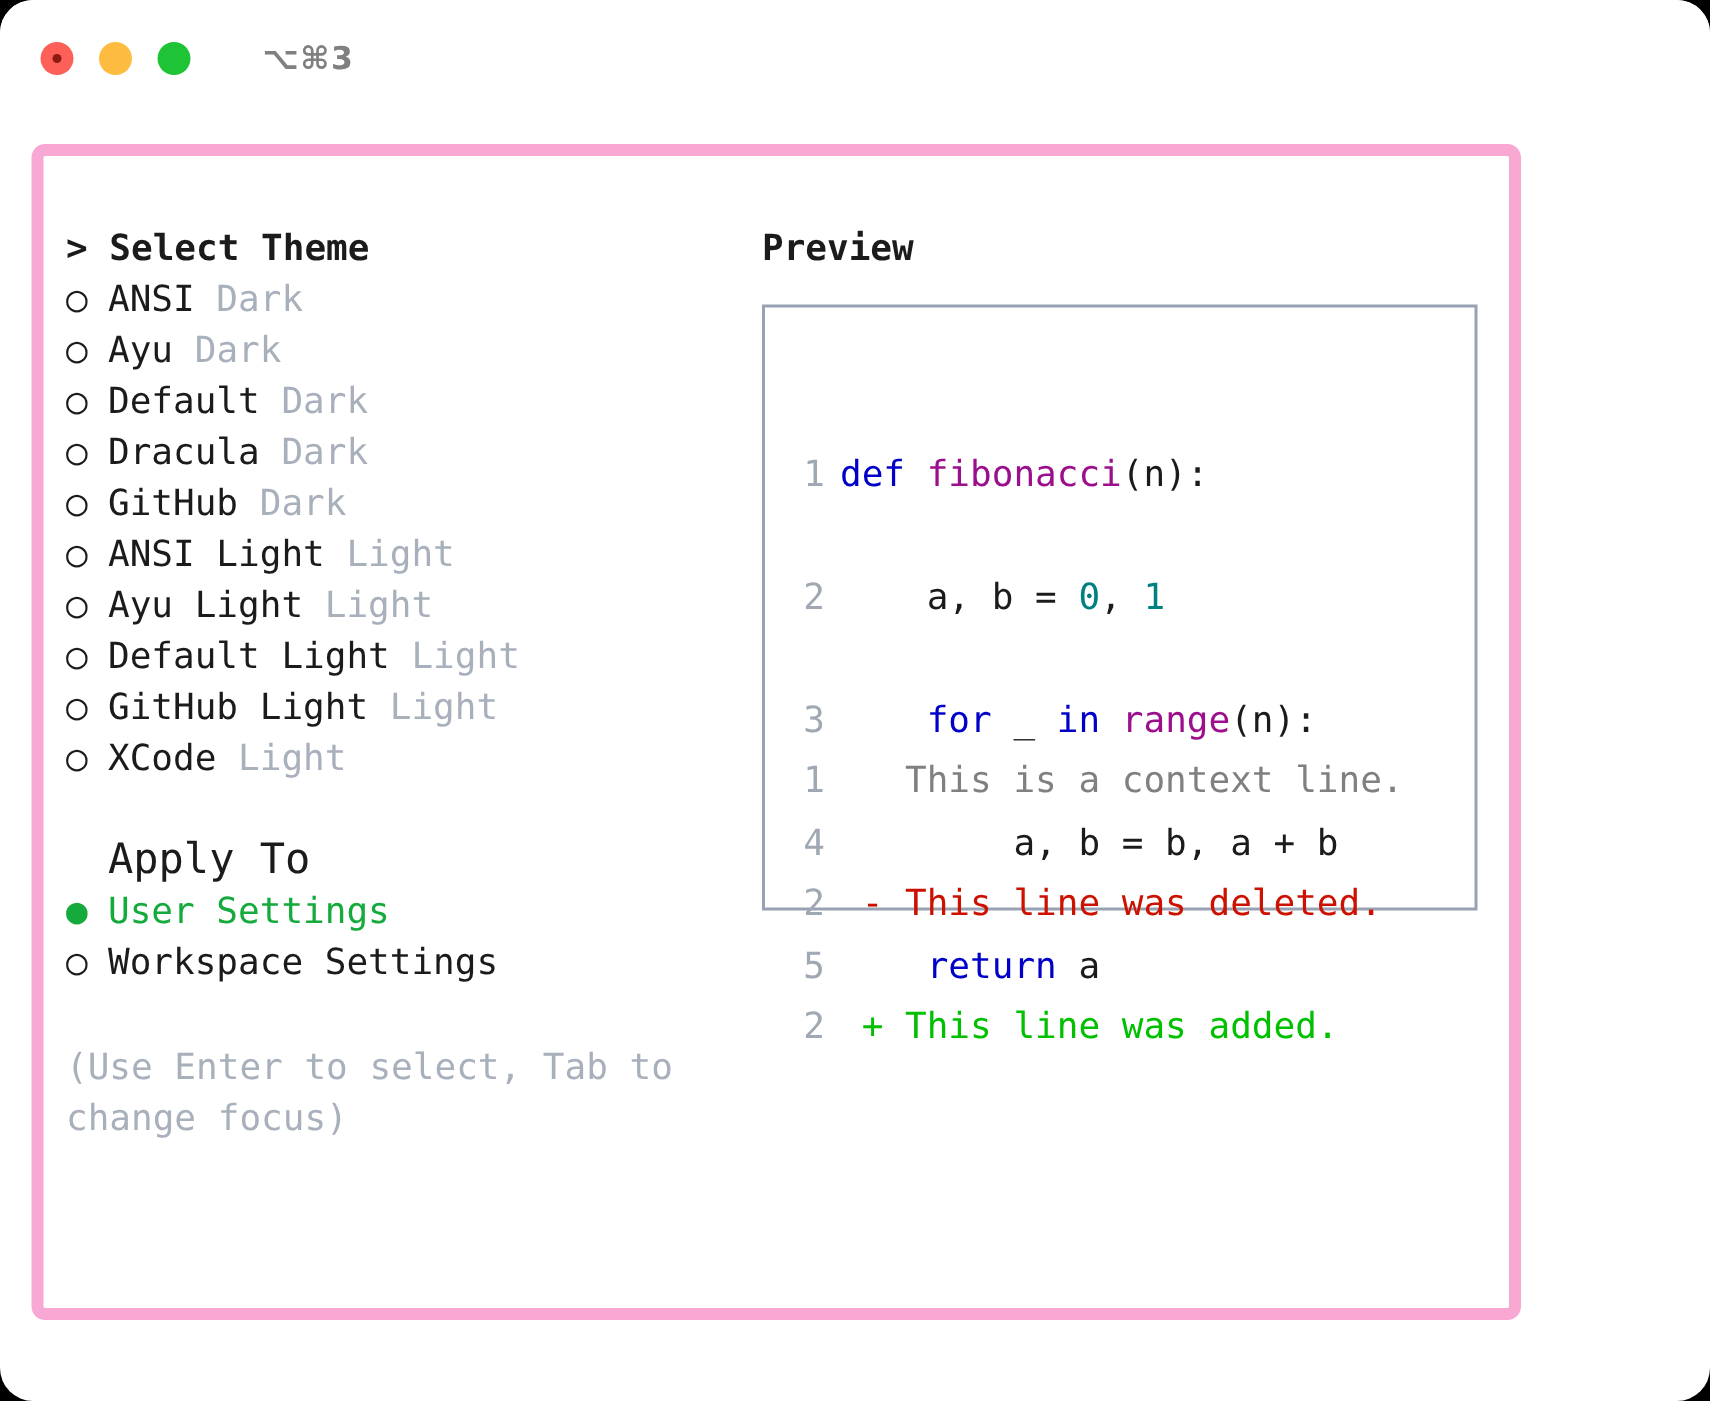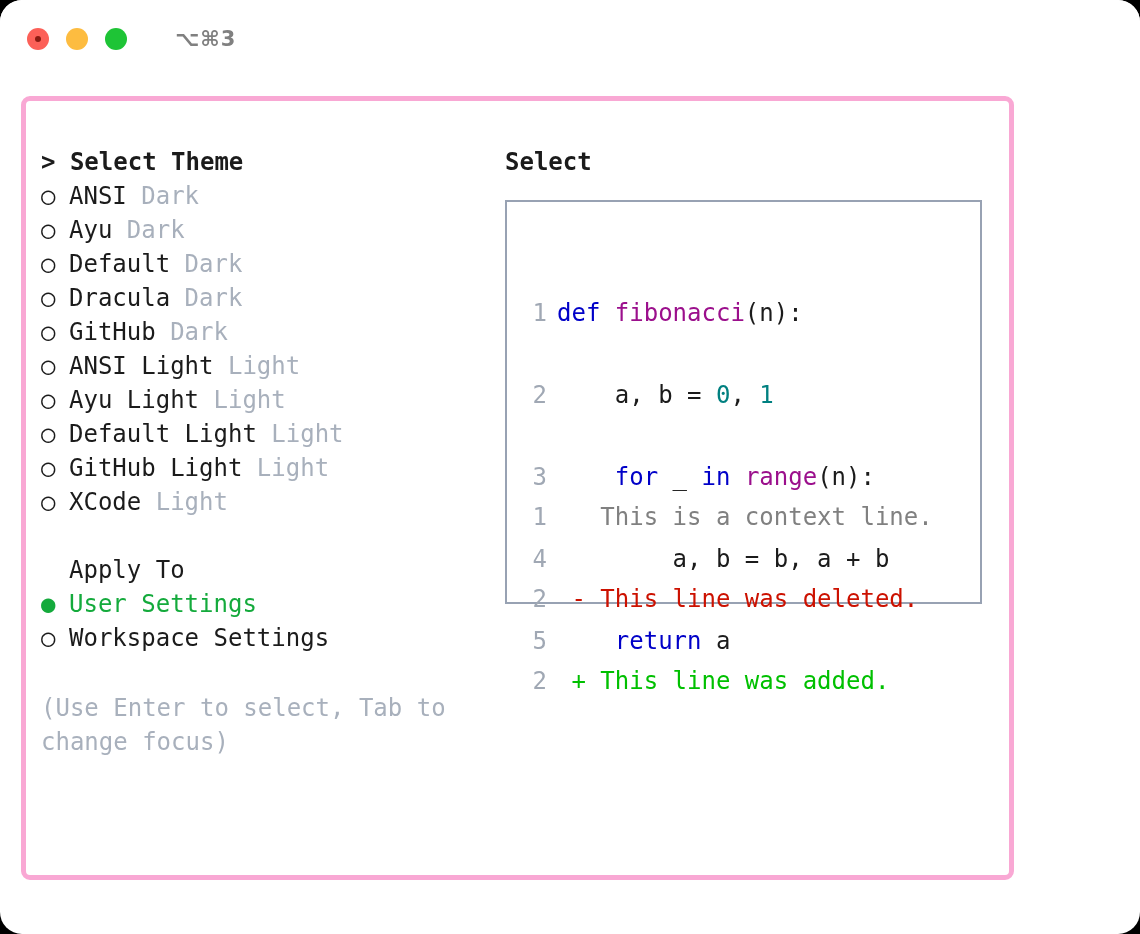--- a/index.html
+++ b/index.html
@@ -57,21 +57,21 @@
     font-size: 21px;
     font-weight: 700;
     color: #808080;
     letter-spacing: 1px;
   }
   
   .card {
     position: absolute;
     left: 21px; top: 96px;
     width: 993px; height: 784px;
-    border: 5px solid #f9a8d4;
+    border: 8px solid #f9a8d4;
     border-radius: 9px;
     background: #ffffff;
     box-sizing: border-box;
   }
   .panes {
     position: absolute;
     left: 0; top: 0;
     width: 100%; height: 100%;
   }
   
@@ -81,21 +81,21 @@
     width: 440px;
   }
   .heading {
     font-size: 24px;
     font-weight: 700;
     color: #1b1b1b;
     line-height: 34px;
     white-space: pre;
   }
   .section-heading {
-    font-size: 24px;
+    font-size: 28px;
     font-weight: 400;
     color: #1b1b1b;
     line-height: 34px;
     padding-left: 28px;
     white-space: pre;
   }
   .opt-row {
     font-size: 24px;
     line-height: 34px;
     color: #1b1b1b;
@@ -208,21 +208,21 @@
         <div id="apply-list">
             <div class="opt-row selected"><span class="marker">●</span><span class="opt-label">User Settings</span></div>
             <div class="opt-row"><span class="marker">○</span><span class="opt-label">Workspace Settings</span></div>
           </div>
 
         <div class="help">(Use Enter to select, Tab to
 change focus)</div>
       </div>
 
       <div class="right-pane">
-        <div class="preview-title">Select</div>
+        <div class="preview-title">Preview</div>
         <div class="preview-box">
           <div class="code-area" id="code-area"><div class="code-line"><span class="ln">1</span><span class="kw">def </span><span class="fn">fibonacci</span><span class="plain">(n):</span></div><div class="code-line"><span class="ln">2</span><span class="plain">    a, b = </span><span class="num">0</span><span class="plain">, </span><span class="num">1</span></div><div class="code-line"><span class="ln">3</span><span class="plain">    </span><span class="kw">for</span><span class="plain"> _ </span><span class="kw">in</span><span class="plain"> </span><span class="fn">range</span><span class="plain">(n):</span></div><div class="code-line"><span class="ln">4</span><span class="plain">        a, b = b, a + b</span></div><div class="code-line"><span class="ln">5</span><span class="plain">    </span><span class="kw">return</span><span class="plain"> a</span></div></div>
           <div class="diff-area" id="diff-area"><div class="code-line"><span class="ln">1</span><span class="d-ctx">   This is a context line.</span></div><div class="code-line"><span class="ln">2</span><span class="d-del"> - This line was deleted.</span></div><div class="code-line"><span class="ln">2</span><span class="d-add"> + This line was added.</span></div></div>
         </div>
       </div>
 
     </div>
   </div>
 </div>
 

